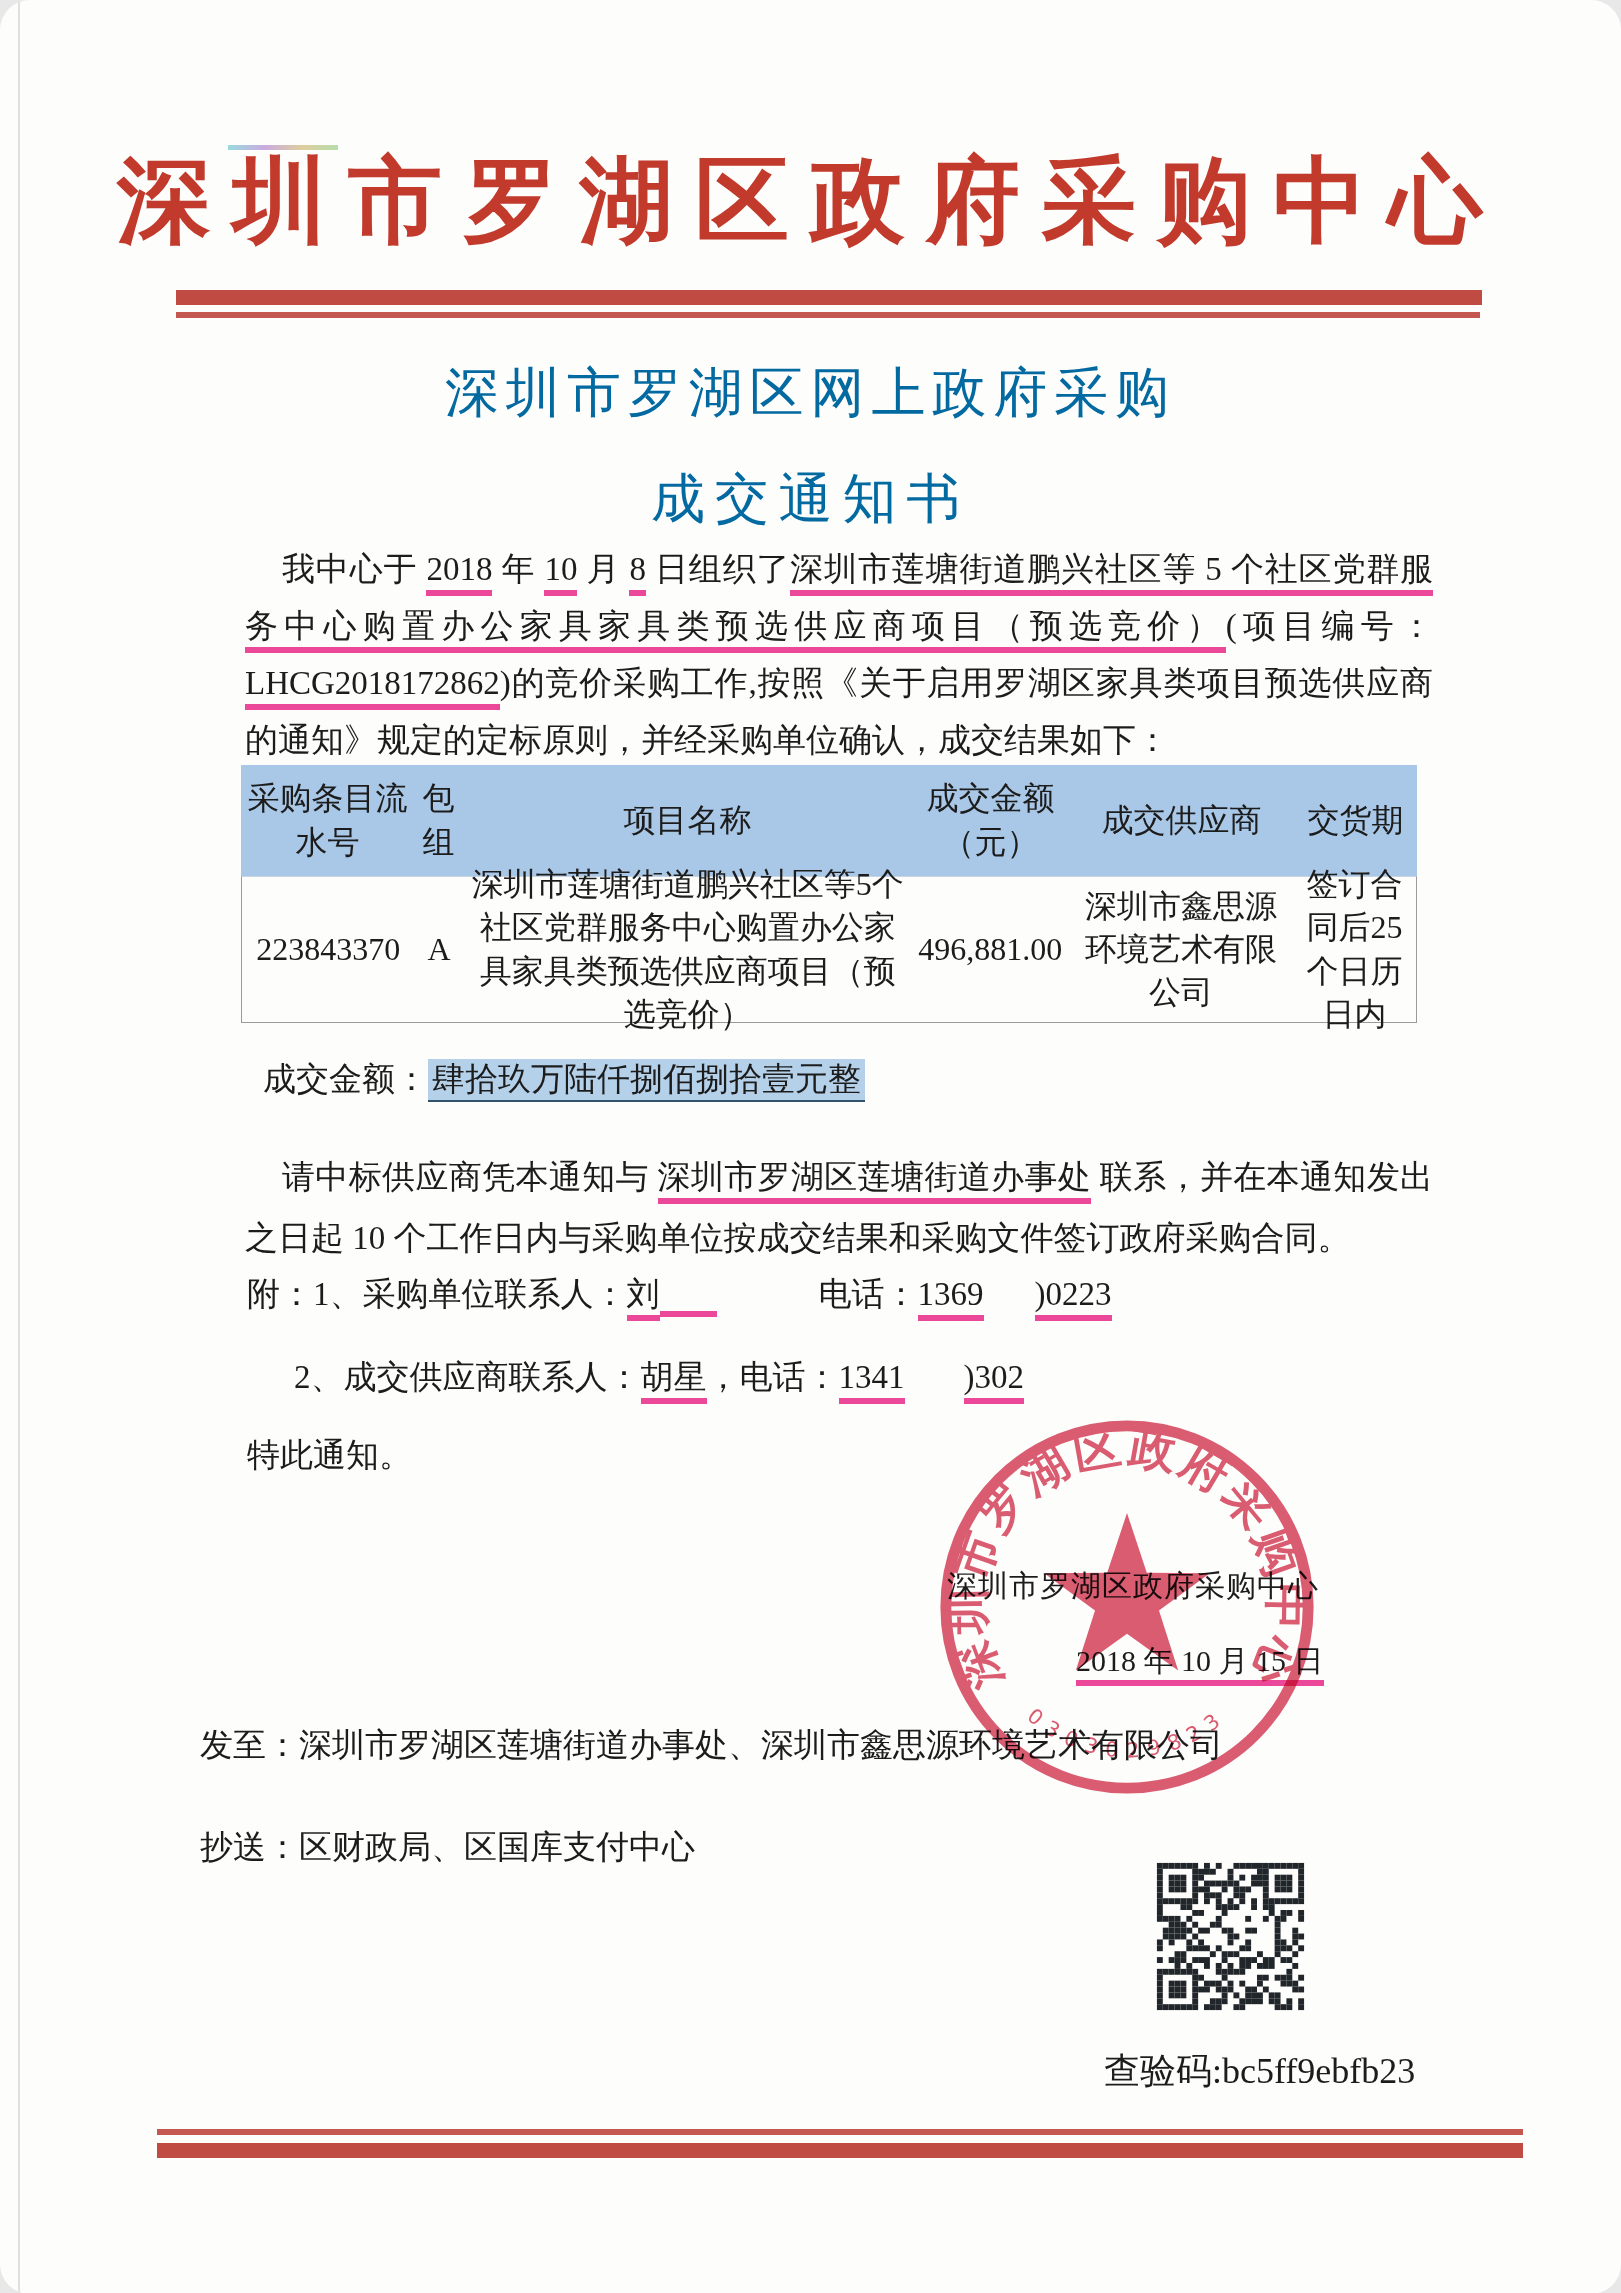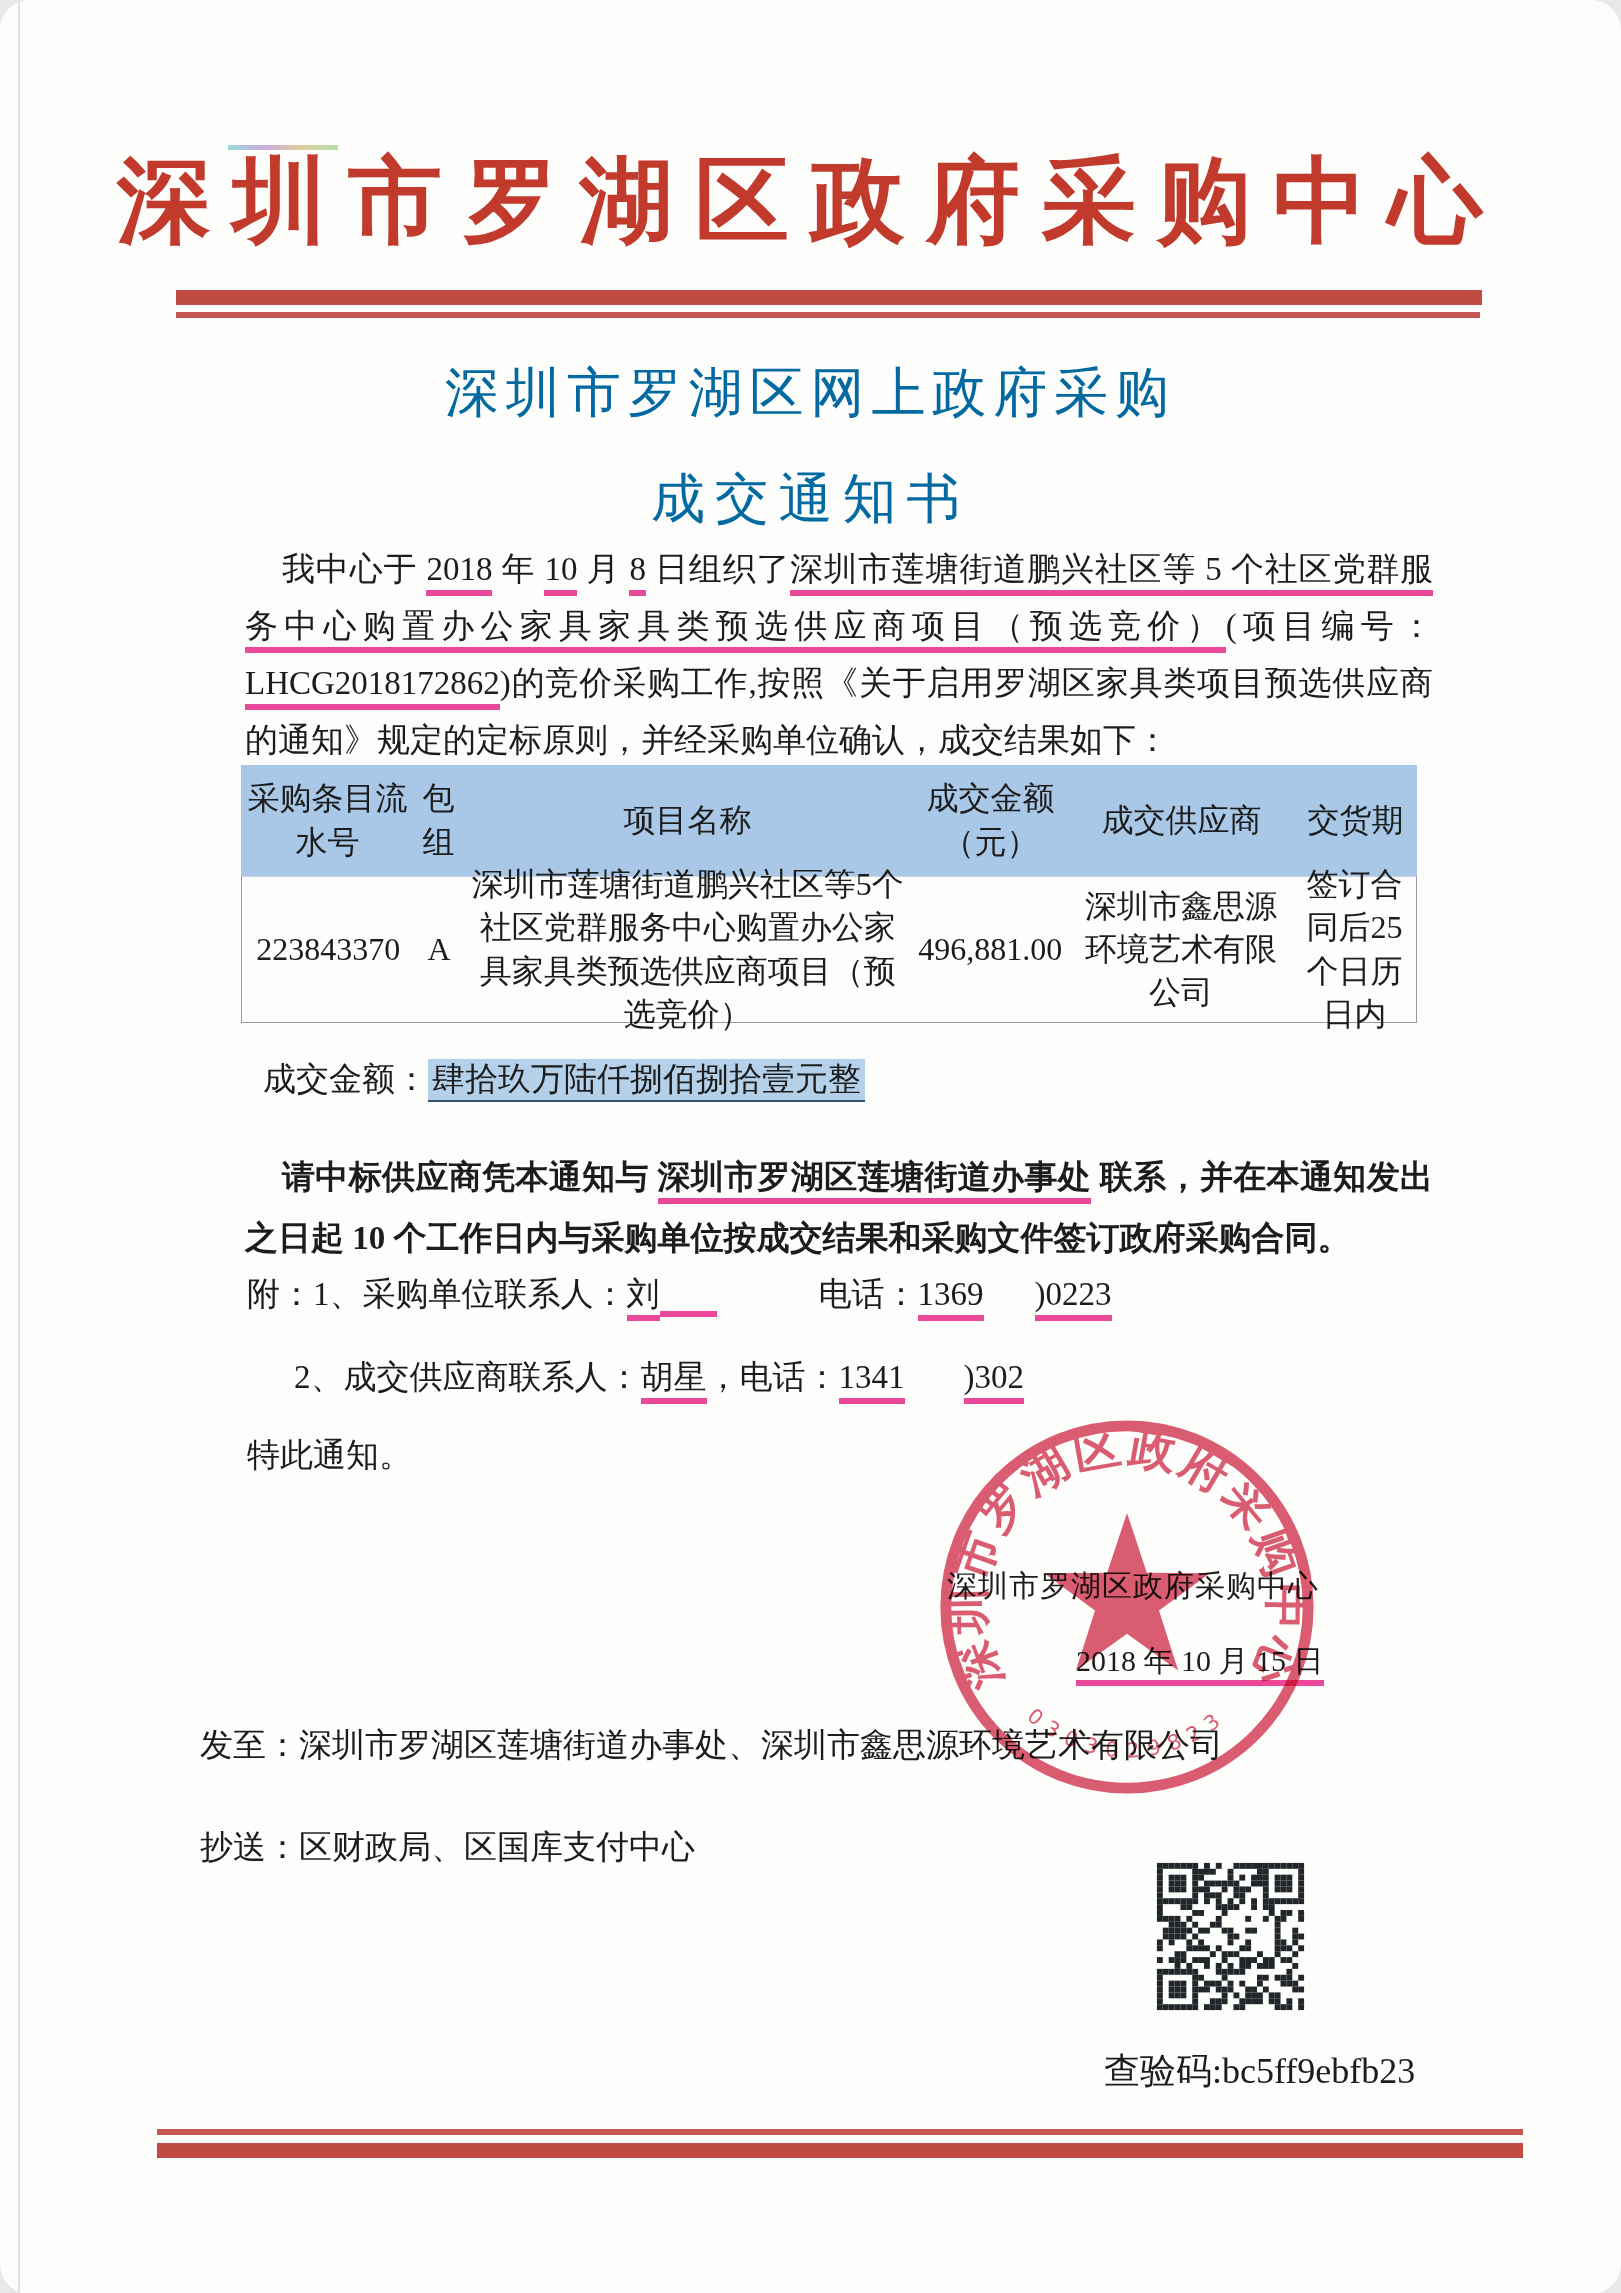--- a/index.html
+++ b/index.html
@@ -21,21 +21,21 @@
   .rule{background:#bf4b43;}
   .rule-thick-top{left:176px;top:290px;width:1306px;height:14.7px;}
   .rule-thin-top{left:176px;top:312px;width:1304px;height:5.9px;background:#c4574f;}
   
   .doc-title{left:0;width:1621px;text-align:center;color:#0369a1;font-weight:normal;}
   .doc-title1{top:357px;font-size:54px;letter-spacing:6.9px;}
   .doc-title2{top:463px;font-size:54px;letter-spacing:9.8px;}
   
   .para{left:245px;width:1188px;font-size:33px;line-height:57px;text-align:justify;}
   .intro{top:541px;text-indent:37px;}
-  .para2{top:1147px;line-height:61px;text-indent:37px;font-weight:bold;}
+  .para2{top:1147px;line-height:61px;text-indent:37px;}
   .u{border-bottom:6px solid #ec4899;padding-bottom:2.9px;}
   .u-blank{display:inline-block;width:57px;height:29px;vertical-align:bottom;}
   .gap{display:inline-block;}
   
   .ptable{left:241px;top:765px;width:1176px;font-size:32px;}
   .thead{display:flex;background:#a9c8e7;height:111px;align-items:center;}
   .trow{display:flex;background:#fdfdfc;height:147px;align-items:center;
     border-left:1px solid #9a9a9a;border-right:1px solid #9a9a9a;
     border-bottom:1px solid #9a9a9a;border-top:1px solid #c9d6e2;box-sizing:border-box;}
   .cell{text-align:center;line-height:1.35;padding:0 2px;box-sizing:border-box;}

